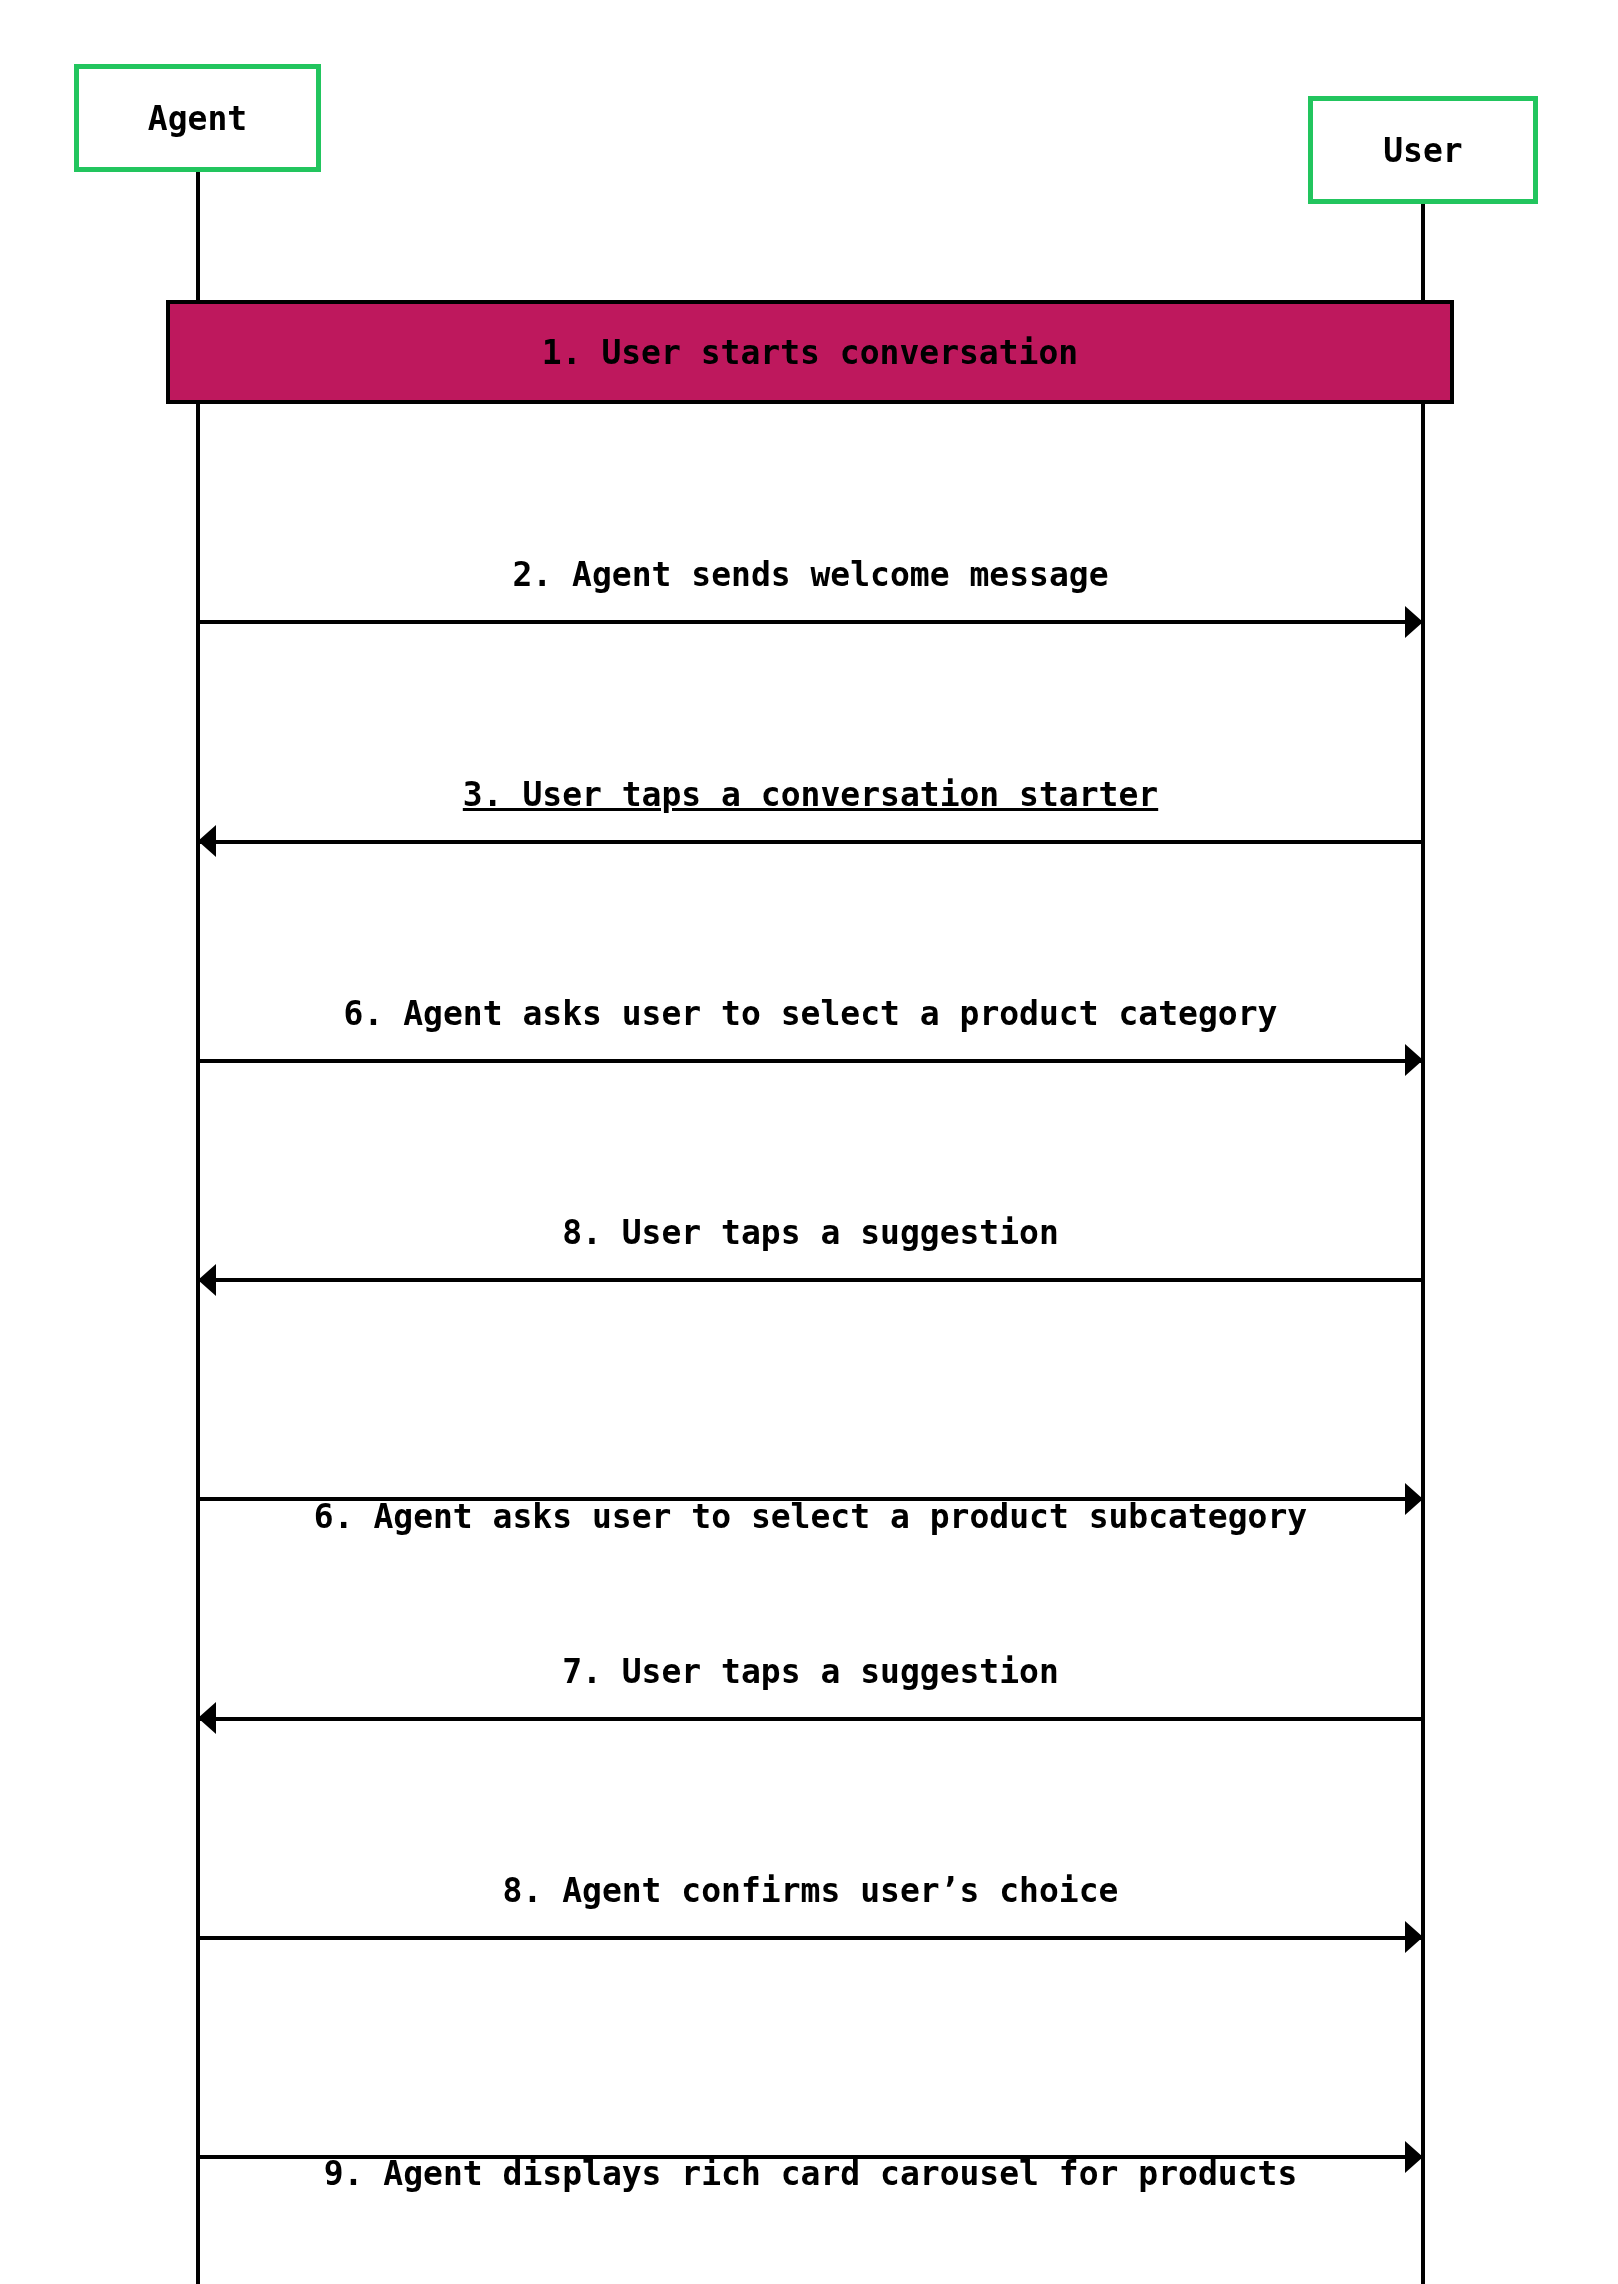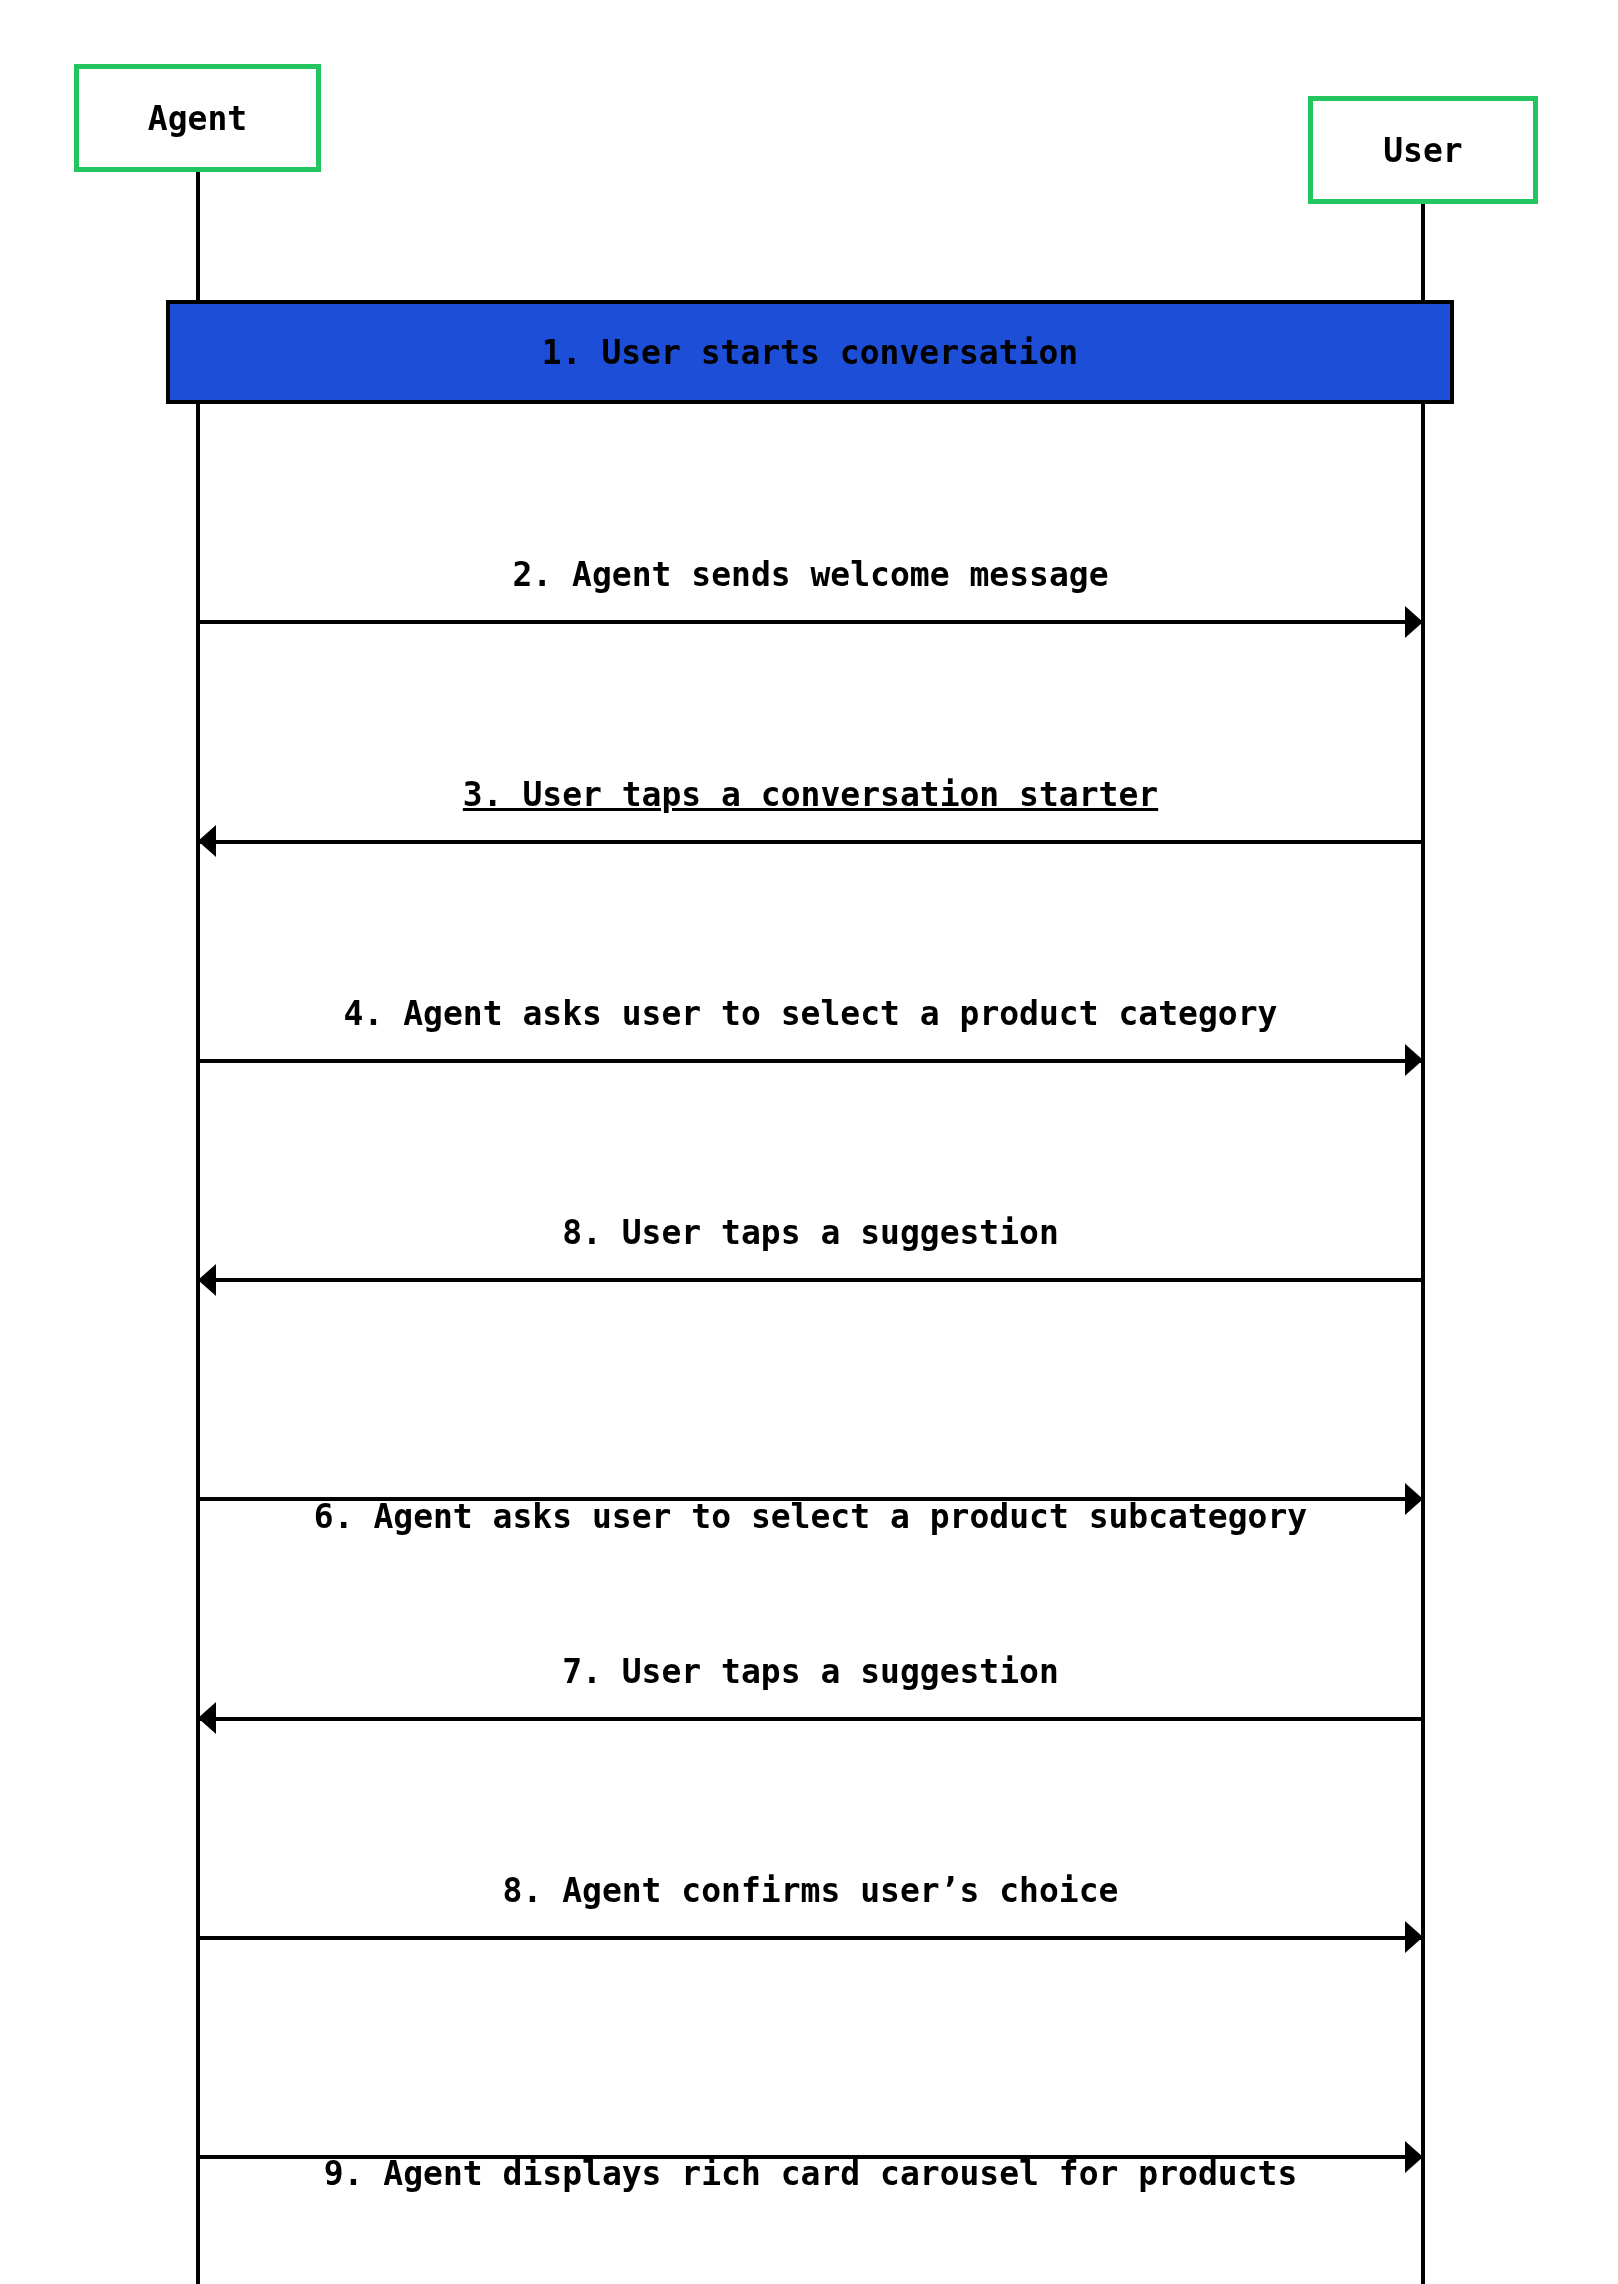--- a/index.html
+++ b/index.html
@@ -43,21 +43,21 @@
   .lifeline-agent { left: 196px; }
   .lifeline-user  { left: 1421px; }
   .note-banner {
     position: absolute;
     box-sizing: border-box;
     left: 166px;
     top: 300px;
     width: 1288px;
     height: 104px;
     border: 4.6px solid #000000;
-    background: #1d4ed8;
+    background: #be185d;
     display: flex;
     align-items: center;
     justify-content: center;
     font-size: 33px;
     font-weight: 700;
     z-index: 4;
   }
   .message-label {
     position: absolute;
     left: 198px;
@@ -117,21 +117,21 @@
       </div>
       <div>
         <div class="message-label" style="bottom: 2580px; text-decoration: underline;">
           <div>3. User taps a conversation starter</div>
         </div>
         <div class="message-line" style="top: 840px;"></div>
         <div class="arrowhead arrowhead-left" style="top: 825px; left: 198px;"></div>
       </div>
       <div>
         <div class="message-label" style="bottom: 2361px;">
-          <div>4. Agent asks user to select a product category</div>
+          <div>6. Agent asks user to select a product category</div>
         </div>
         <div class="message-line" style="top: 1059px;"></div>
         <div class="arrowhead arrowhead-right" style="top: 1044px; left: 1405px;"></div>
       </div>
       <div>
         <div class="message-label" style="bottom: 2142px;">
           <div>8. User taps a suggestion</div>
         </div>
         <div class="message-line" style="top: 1278px;"></div>
         <div class="arrowhead arrowhead-left" style="top: 1264px; left: 198px;"></div>

